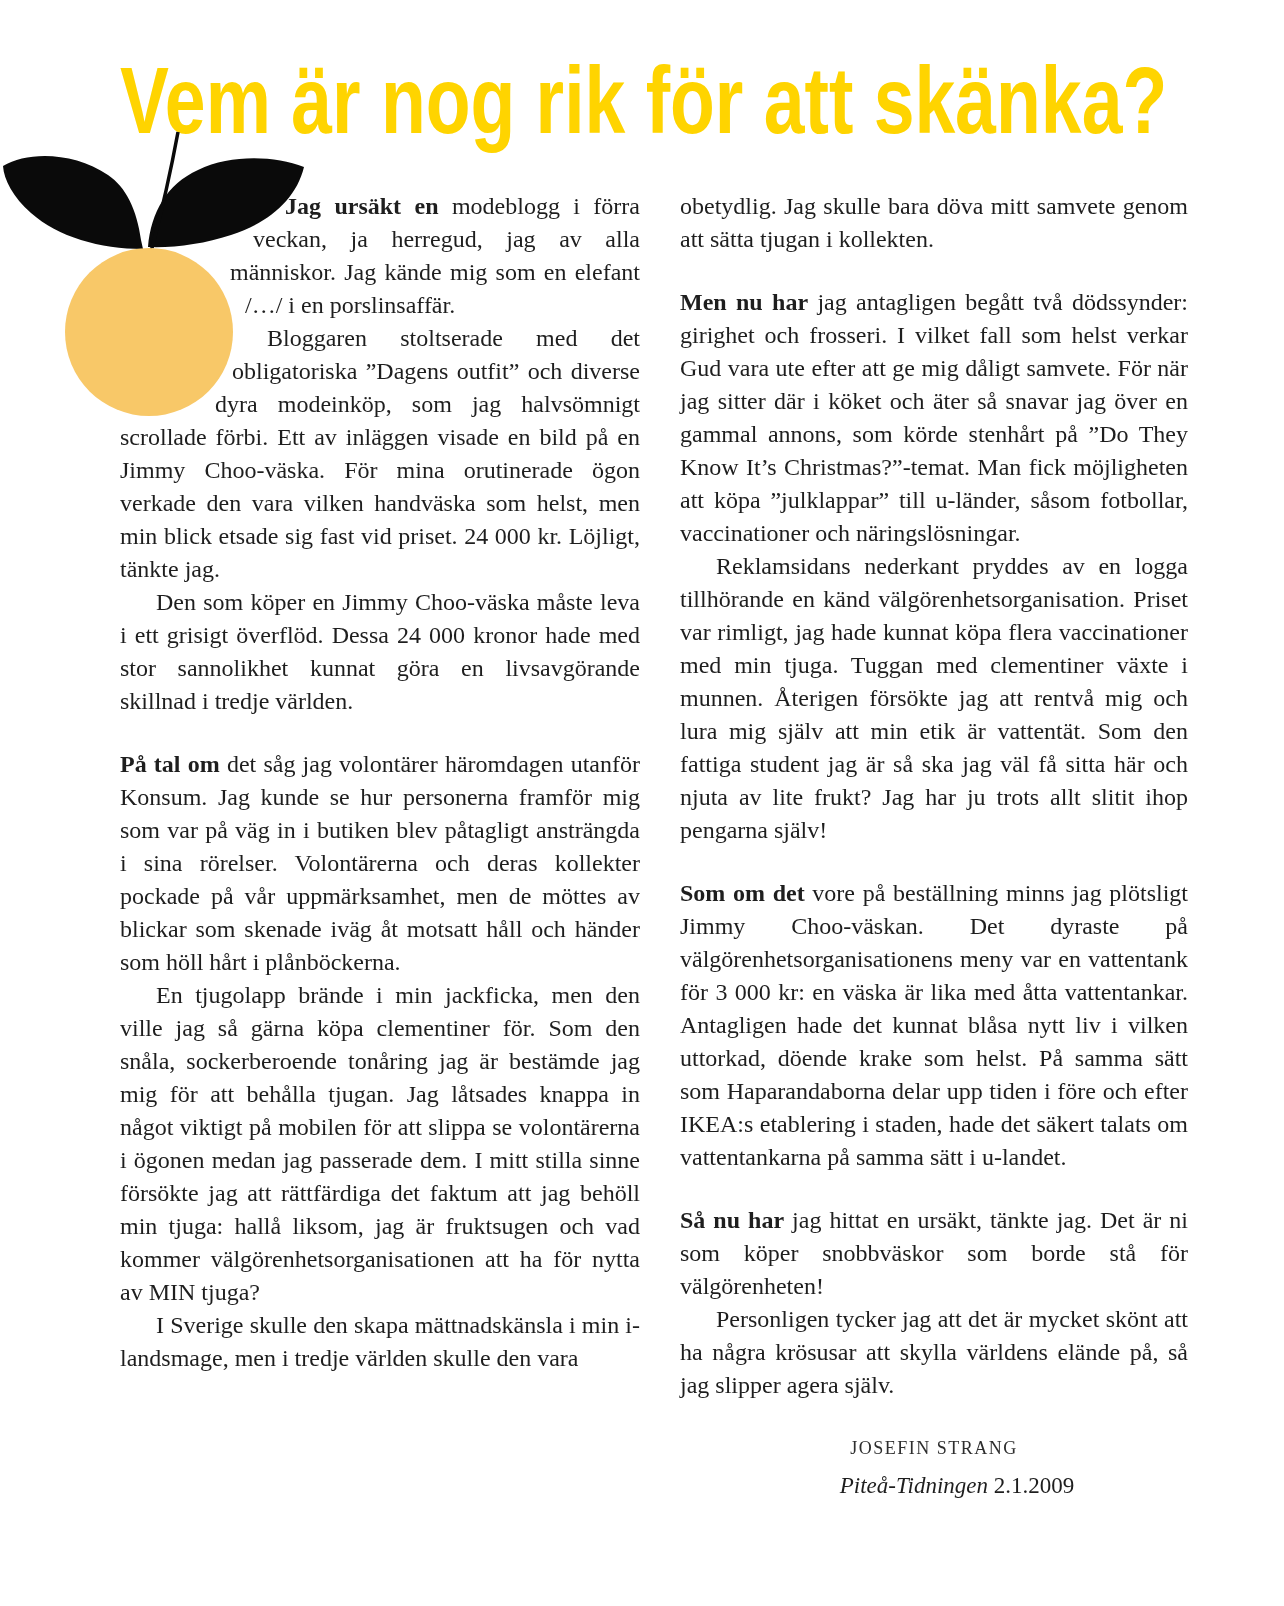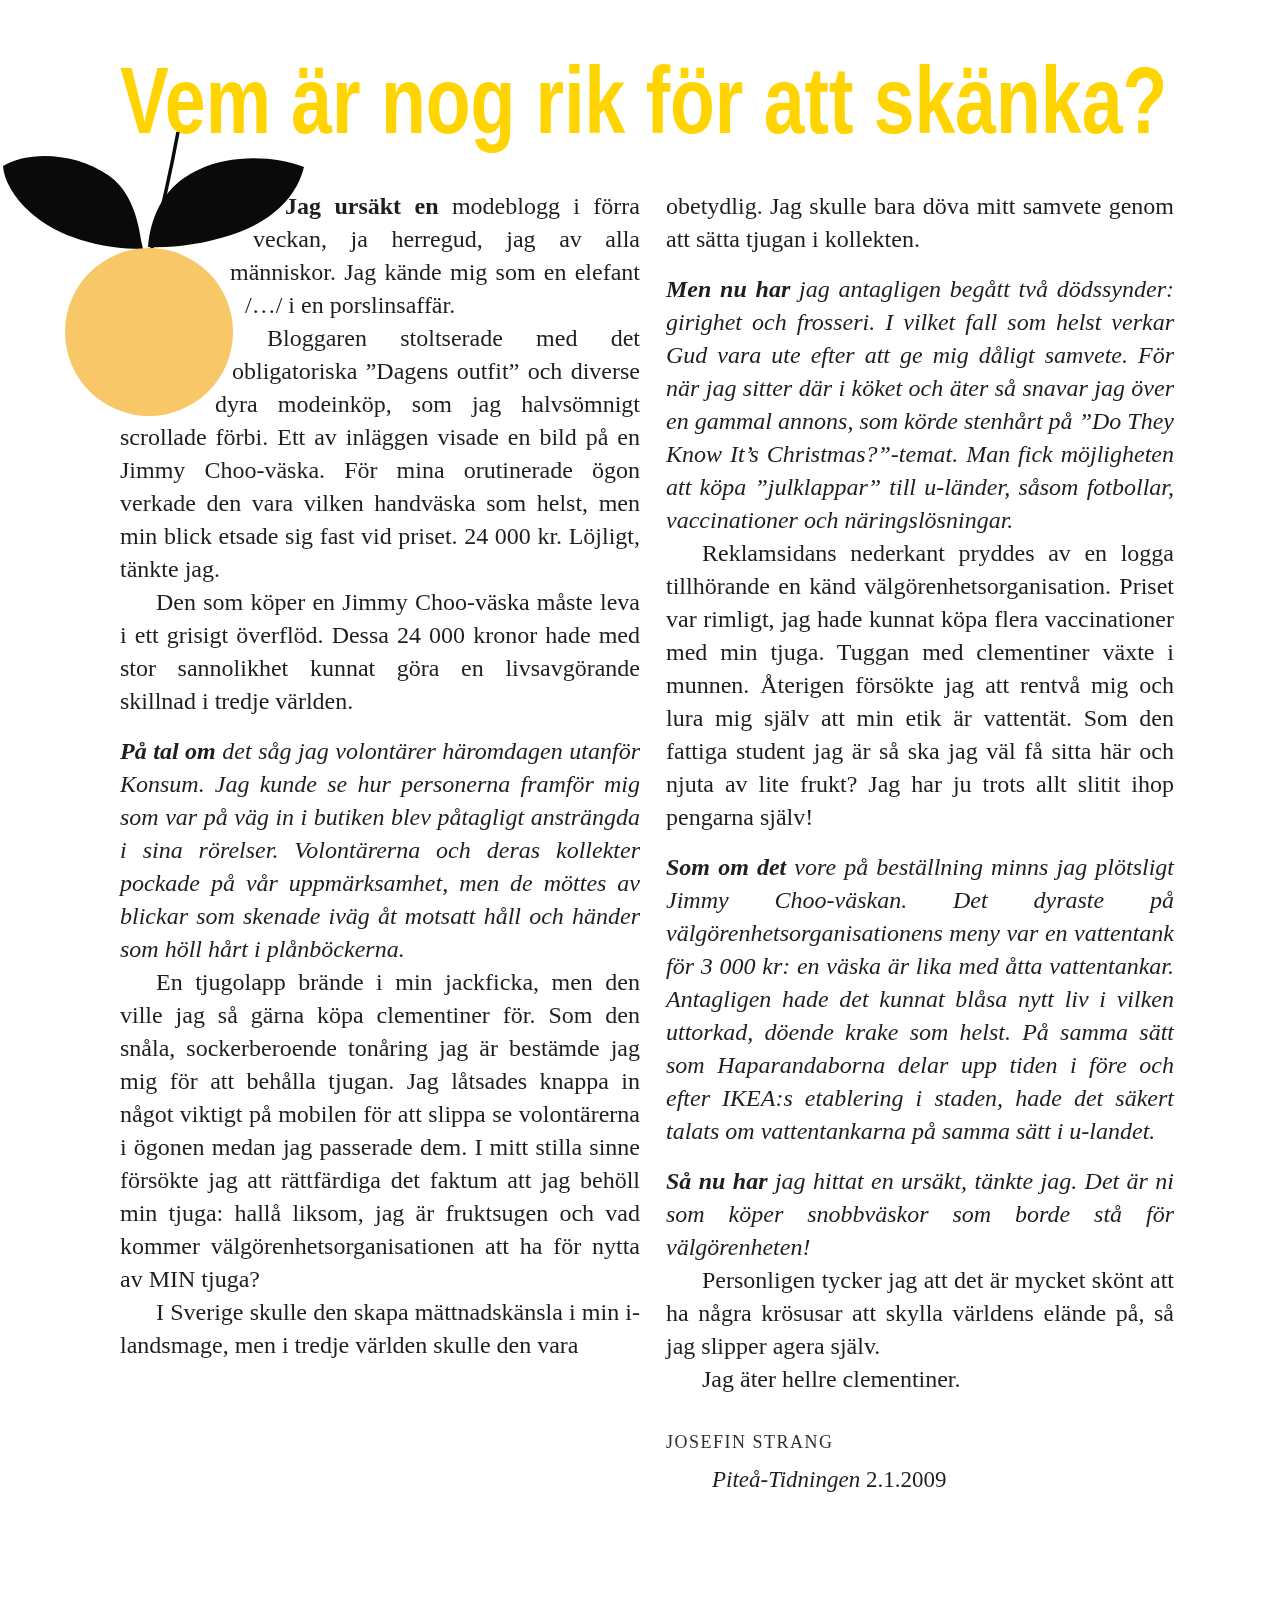--- a/index.html
+++ b/index.html
@@ -12,34 +12,34 @@
     font-size:94px; line-height:94px; white-space:nowrap;
     color:#FFD400;
     transform:scaleX(0.78); transform-origin:left top;
   }
 
   .fruit { position:absolute; left:0px; top:118px; width:312px; height:302px; }
 
   .col { position:absolute; top:190px; font-size:24px; line-height:33px;
          text-align:justify; }
   .col-left  { left:120px; width:520px; }
-  .col-right { left:666px; width:508px; }
+  .col-right { left:680px; width:508px; }
 
   p { margin:0; padding:0; }
   .indent  { text-indent:36px; }
-  .gap     { margin-top:17px;font-style:italic; }
+  .gap     { margin-top:30px; }
   .gap-sm  { }
   strong.lead { font-weight:bold; }
 
   
   .sb { float:left; clear:left; height:33px; }
   .sb1{width:165px}.sb2{width:133px}.sb3{width:110px}.sb4{width:125px}
   .sb5{width:147px}.sb6{width:112px}.sb7{width:95px}
 
-  .byline { margin-top:30px; text-align:left; }
+  .byline { margin-top:30px; text-align:center; }
   .byline-author { font-size:18px; letter-spacing:1.5px; color:#2e2e2e; }
   .byline-src { font-size:23px; margin-top:4px; }
   .byline-src .pub { font-style:italic;margin-left:46px; }
 </style>
 </head>
 <body>
 
 <div class="headline">Vem är nog rik för att skänka?</div>
 
 <svg class="fruit" viewBox="0 0 312 302" xmlns="http://www.w3.org/2000/svg">
@@ -71,19 +71,18 @@
   <p class="indent gap-sm"><span>I Sverige skulle den skapa mättnadskänsla i min i-landsmage, men i tredje världen skulle den vara</span></p>
 </div>
 
 <div class="col col-right">
   <p><span>obetydlig. Jag skulle bara döva mitt samvete genom att sätta tjugan i kollekten.</span></p>
   <p class="gap"><strong class="lead">Men nu har</strong> <span>jag antagligen begått två dödssynder: girighet och frosseri. I vilket fall som helst verkar Gud vara ute efter att ge mig dåligt samvete. För när jag sitter där i köket och äter så snavar jag över en gammal annons, som körde stenhårt på ”Do They Know It’s Christmas?”-temat. Man fick möjligheten att köpa ”julklappar” till u-länder, såsom fotbollar, vaccinationer och näringslösningar.</span></p>
   <p class="indent"><span>Reklamsidans nederkant pryddes av en logga tillhörande en känd välgörenhetsorganisation. Priset var rimligt, jag hade kunnat köpa flera vaccinationer med min tjuga. Tuggan med clementiner växte i munnen. Återigen försökte jag att rentvå mig och lura mig själv att min etik är vattentät. Som den fattiga student jag är så ska jag väl få sitta här och njuta av lite frukt? Jag har ju trots allt slitit ihop pengarna själv!</span></p>
   <p class="gap"><strong class="lead">Som om det</strong> <span>vore på beställning minns jag plötsligt Jimmy Choo-väskan. Det dyraste på välgörenhetsorganisationens meny var en vattentank för 3 000 kr: en väska är lika med åtta vattentankar. Antagligen hade det kunnat blåsa nytt liv i vilken uttorkad, döende krake som helst. På samma sätt som Haparandaborna delar upp tiden i före och efter IKEA:s etablering i staden, hade det säkert talats om vattentankarna på samma sätt i u-landet.</span></p>
   <p class="gap"><strong class="lead">Så nu har</strong> <span>jag hittat en ursäkt, tänkte jag. Det är ni som köper snobbväskor som borde stå för välgörenheten!</span></p>
   <p class="indent"><span>Personligen tycker jag att det är mycket skönt att ha några krösusar att skylla världens elände på, så jag slipper agera själv.</span></p>
-  <p class="indent"><span>Jag äter hellre clementiner.</span></p>
 
   <div class="byline">
     <div class="byline-author">JOSEFIN STRANG</div>
     <div class="byline-src"><span class="pub">Piteå-Tidningen</span> <span>2.1.2009</span></div>
   </div>
 </div>
 
 </body></html>

